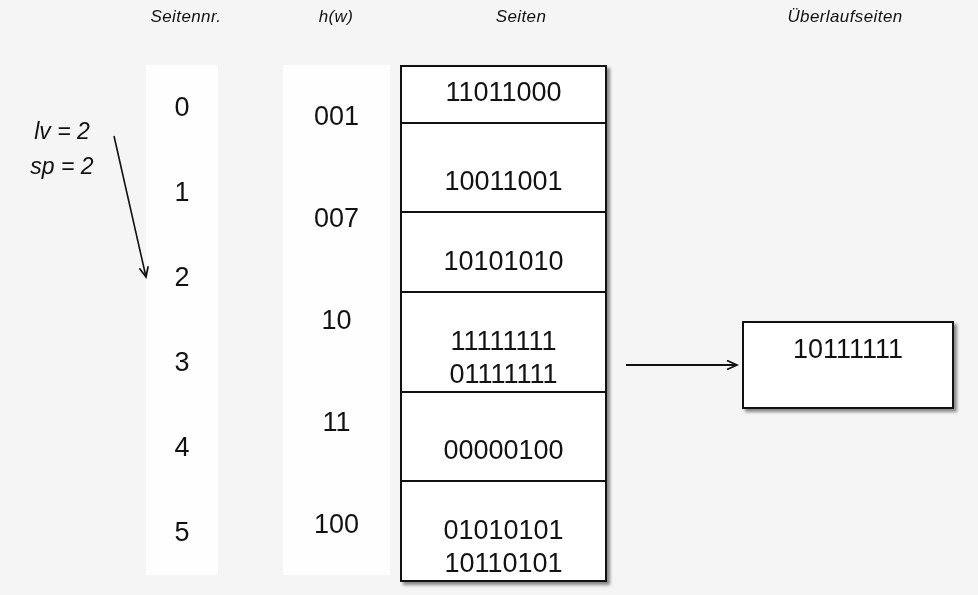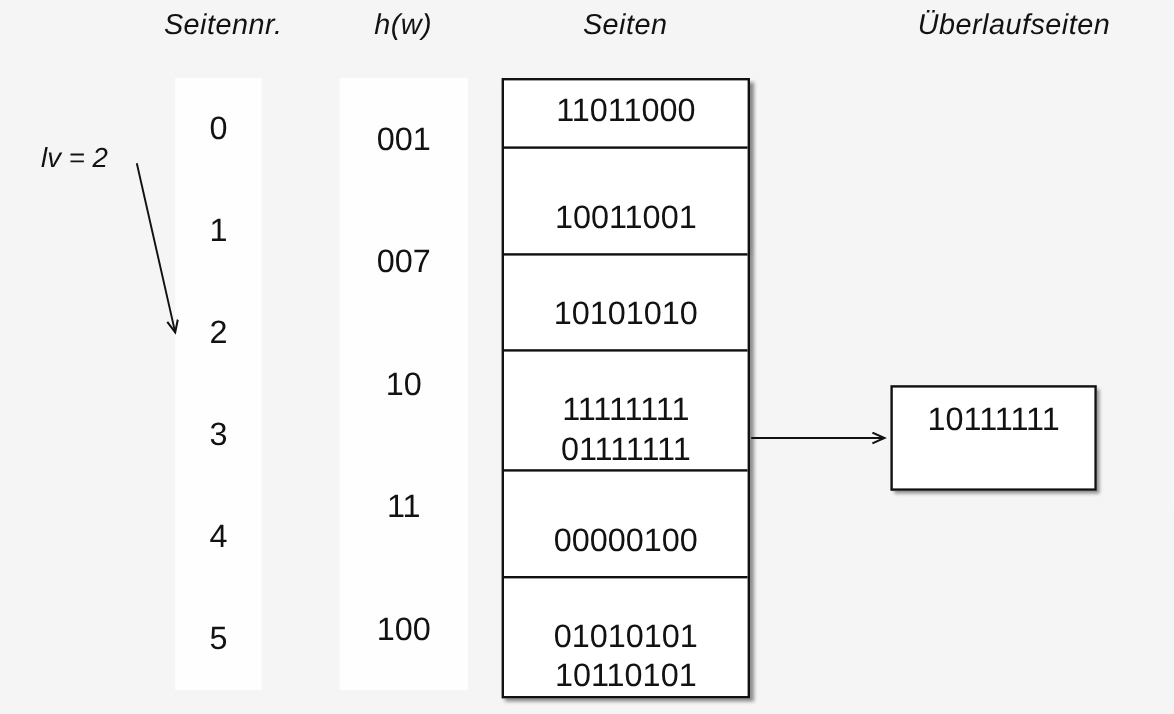--- a/index.html
+++ b/index.html
@@ -7,21 +7,21 @@
     position:relative;
     width:978px;height:595px;
     background:#f5f5f6;
     color:#121212;
     font-family:"Liberation Sans", sans-serif;
     overflow:hidden;
   }
   .hdr{
     position:absolute;top:7px;
     font-style:italic;
-    font-size:24px;
+    font-size:17px;
     font-weight:500;
     text-align:center;
     letter-spacing:.4px;
     white-space:nowrap;
   }
   .hdr-seitennr{left:132px;width:108px;}
   .hdr-hw{left:286px;width:100px;}
   .hdr-seiten{left:471px;width:100px;}
   .hdr-ueberlauf{left:744px;width:202px;}
 
@@ -37,37 +37,37 @@
     display:flex;flex-direction:column;
   }
   .strip-pagenr{left:146px;width:72px;}
   .strip-hash{left:283px;width:107px;}
   .strip .cell{
     flex:1;display:flex;align-items:center;justify-content:center;
     font-size:27px;
   }
 
   .pages-table{
-    position:absolute;left:418px;top:65px;width:207px;height:517px;
+    position:absolute;left:400px;top:65px;width:207px;height:517px;
     box-sizing:border-box;
     background:#ffffff;
     border:2px solid #111;
     box-shadow:3px 3px 3px rgba(0,0,0,.45);
     display:flex;flex-direction:column;gap:32px;
   }
   .trow{
     flex:1;display:flex;flex-direction:column;align-items:center;
     font-size:27px;line-height:33px;
   }
   .trow:not(:last-child){border-bottom:2px solid #111;}
   .trow.one{justify-content:flex-start;padding-top:9px;box-sizing:border-box;}
   .trow.two{justify-content:space-between;}
 
   .overflow-box{
-    position:absolute;left:742px;top:321px;width:172px;height:88px;
+    position:absolute;left:742px;top:321px;width:212px;height:88px;
     box-sizing:border-box;
     background:#ffffff;
     border:2px solid #111;
     box-shadow:3px 3px 3px rgba(0,0,0,.45);
     display:flex;flex-direction:column;align-items:center;
     padding-top:11px;
     font-size:27px;
   }
 
   svg.arrows{position:absolute;left:0;top:0;width:978px;height:595px;pointer-events:none;}
@@ -77,20 +77,21 @@
 
 <div class="canvas">
 
   <div class="hdr hdr-seitennr">Seitennr.</div>
   <div class="hdr hdr-hw">h(w)</div>
   <div class="hdr hdr-ueberlauf">Überlaufseiten</div>
   <div class="hdr hdr-seiten">Seiten</div>
 
   <div class="annotation">
     <div>lv = 2</div>
+    <div>sp = 2</div>
   </div>
 
   <div class="strip strip-pagenr">
     <div class="cell">0</div>
     <div class="cell">1</div>
     <div class="cell">2</div>
     <div class="cell">3</div>
     <div class="cell">4</div>
     <div class="cell">5</div>
   </div>

